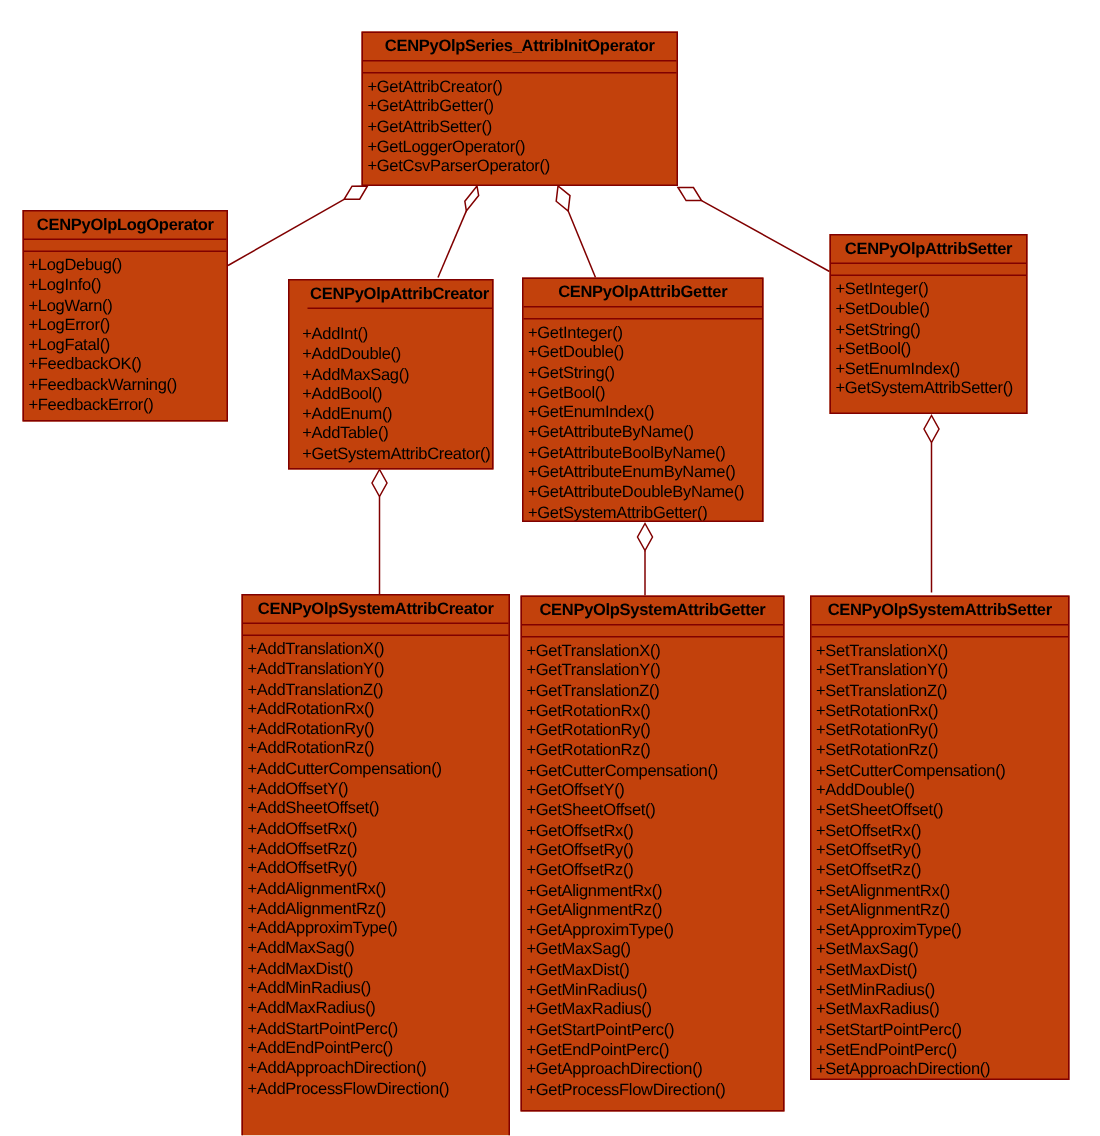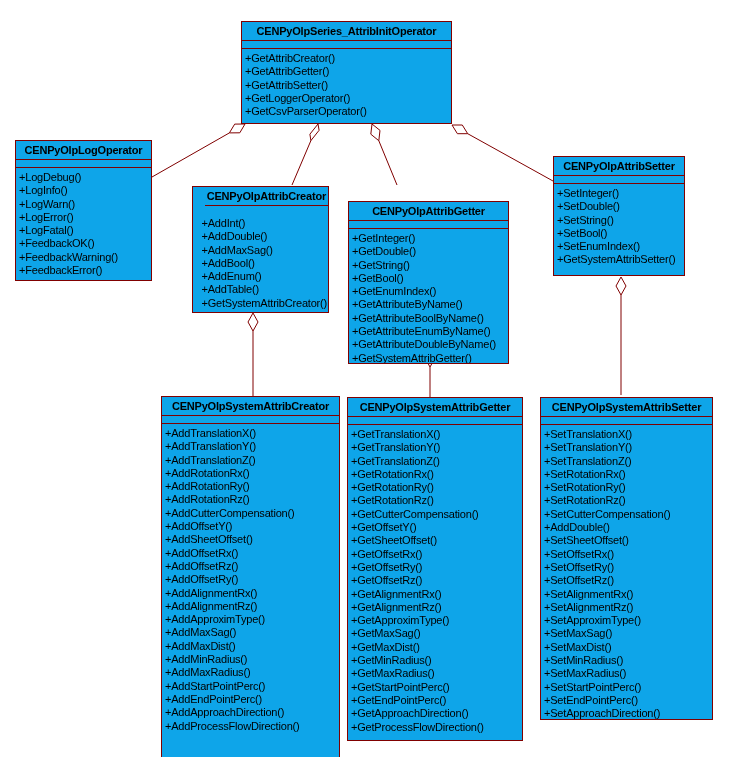--- a/index.html
+++ b/index.html
@@ -6,21 +6,21 @@
   #canvas{
     position:relative;
     width:733px;height:757px;
     background:#ffffff;
     font-family:"Liberation Sans","DejaVu Sans",sans-serif;
     overflow:hidden;
   }
   #wires{position:absolute;left:0;top:0;z-index:0;}
   .uml-box{
     position:absolute;z-index:1;
-    background:#0ea5e9;
+    background:#c2410c;
     border:1px solid #800000;
     box-sizing:border-box;
     display:flex;flex-direction:column;
   }
   .uml-title{
     font-size:11px;font-weight:bold;color:#000;
     text-align:center;
     padding:3px 2px 3px 2px;
     border-bottom:1px solid #800000;
     white-space:nowrap;overflow:hidden;
@@ -37,21 +37,21 @@
     padding:3px 1px 0 3px;
     font-size:11px;line-height:13.3px;color:#000;
     letter-spacing:-0.2px;
     overflow:hidden;flex:1 1 auto;
   }
   .uml-methods li{white-space:nowrap;}
   
   .pos-init       {left:241px;top:21px; width:211px;height:103px;}
   .pos-log        {left:15px; top:140px;width:137px;height:141px;}
   .pos-creator    {left:192px;top:186px;width:137px;height:127px;align-items:flex-end;}
-  .pos-getter     {left:348px;top:185px;width:161px;height:163px;margin-top:16px;}
+  .pos-getter     {left:348px;top:185px;width:161px;height:163px;}
   .pos-setter     {left:553px;top:156px;width:132px;height:120px;}
   .pos-syscreator {left:161px;top:396px;width:179px;height:383px;}
   .pos-sysgetter  {left:347px;top:397px;width:176px;height:344px;}
   .pos-syssetter  {left:540px;top:397px;width:173px;height:323px;}
   .wire{stroke:#800000;stroke-width:1;fill:none;}
   .diamond{stroke:#800000;stroke-width:1;fill:#ffffff;}
 </style>
 </head>
 <body>
 

